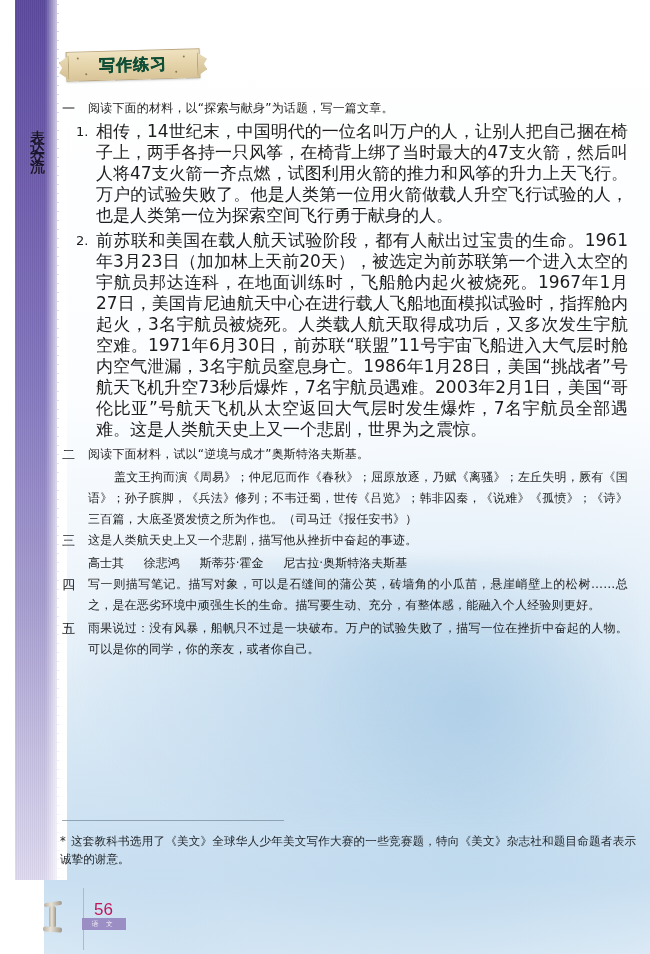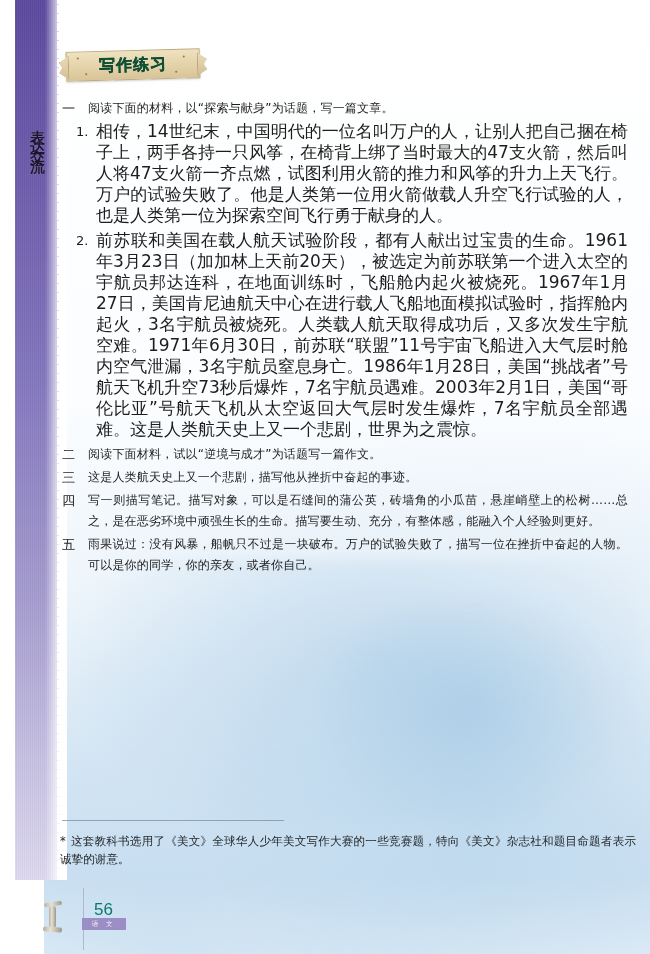--- a/index.html
+++ b/index.html
@@ -132,21 +132,21 @@
   .footnote .star{margin-right:5px;}
 
   
   .pager{position:absolute;left:20px;bottom:0;width:160px;height:66px;}
   .pager-rule{
     position:absolute;left:63px;top:0;width:1px;height:62px;
     background:#b9b2d4;
   }
   .page-num{
     position:absolute;left:74px;top:12px;
-    font-size:17px;color:#0f766e;font-weight:400;
+    font-size:17px;color:#be185d;font-weight:400;
     font-family:"Liberation Sans",sans-serif;
   }
   .subject-badge{
     position:absolute;left:62px;top:30px;width:44px;height:12px;
     background:#9a8ec4;
     display:flex;align-items:center;justify-content:center;
   }
   .subject-badge span{
     font-size:7px;color:#f2eff8;letter-spacing:3px;
     transform:scale(.95);
@@ -194,26 +194,33 @@
     </div>
     <div class="gap"></div>
     <div class="sub">
       <div class="snum">2.</div>
       <div class="sbody">前苏联和美国在载人航天试验阶段，都有人献出过宝贵的生命。1961年3月23日（加加林上天前20天），被选定为前苏联第一个进入太空的宇航员邦达连科，在地面训练时，飞船舱内起火被烧死。1967年1月27日，美国肯尼迪航天中心在进行载人飞船地面模拟试验时，指挥舱内起火，3名宇航员被烧死。人类载人航天取得成功后，又多次发生宇航空难。1971年6月30日，前苏联“联盟”11号宇宙飞船进入大气层时舱内空气泄漏，3名宇航员窒息身亡。1986年1月28日，美国“挑战者”号航天飞机升空73秒后爆炸，7名宇航员遇难。2003年2月1日，美国“哥伦比亚”号航天飞机从太空返回大气层时发生爆炸，7名宇航员全部遇难。这是人类航天史上又一个悲剧，世界为之震惊。</div>
     </div>
     <div class="gap"></div>
 
     <div class="item">
       <div class="num">二</div>
-      <div class="body">阅读下面材料，试以“逆境与成才”为话题写一篇作文。</div>
-    </div>
+      <div class="body">阅读下面材料，试以“逆境与成才”奥斯特洛夫斯基。</div>
+    </div>
+    <div class="body quote indent">盖文王拘而演《周易》；仲尼厄而作《春秋》；屈原放逐，乃赋《离骚》；左丘失明，厥有《国语》；孙子膑脚，《兵法》修列；不韦迁蜀，世传《吕览》；韩非囚秦，《说难》《孤愤》；《诗》三百篇，大底圣贤发愤之所为作也。（司马迁《报任安书》）</div>
 
     <div class="item">
       <div class="num">三</div>
       <div class="body">这是人类航天史上又一个悲剧，描写他从挫折中奋起的事迹。</div>
+    </div>
+    <div class="body quote names">
+      <span>高士其</span>
+      <span>徐悲鸿</span>
+      <span>斯蒂芬·霍金</span>
+      <span>尼古拉·奥斯特洛夫斯基</span>
     </div>
 
     <div class="item">
       <div class="num">四</div>
       <div class="body">写一则描写笔记。描写对象，可以是石缝间的蒲公英，砖墙角的小瓜苗，悬崖峭壁上的松树……总之，是在恶劣环境中顽强生长的生命。描写要生动、充分，有整体感，能融入个人经验则更好。</div>
     </div>
 
     <div class="item">
       <div class="num">五</div>
       <div class="body">雨果说过：没有风暴，船帆只不过是一块破布。万户的试验失败了，描写一位在挫折中奋起的人物。可以是你的同学，你的亲友，或者你自己。</div>

